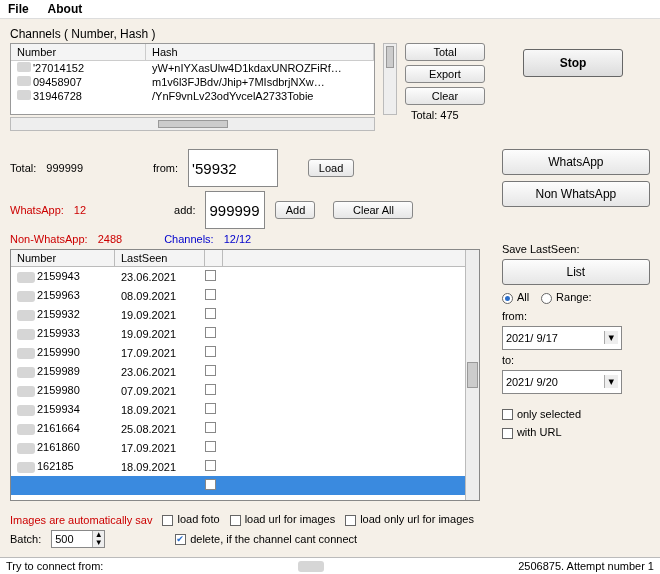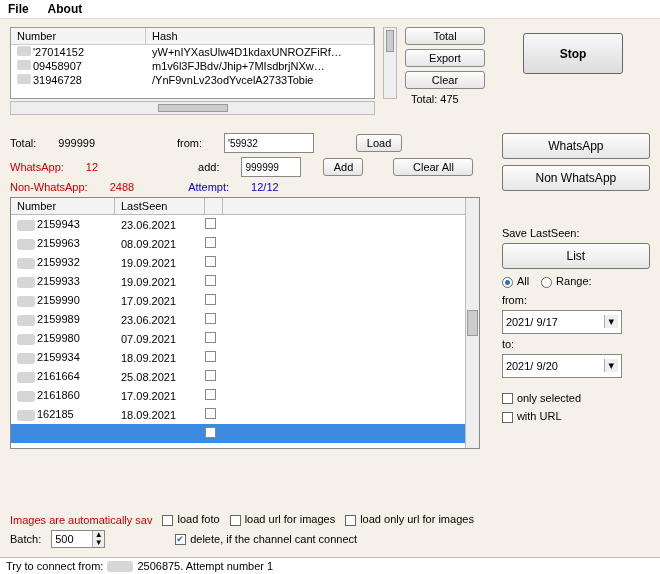--- a/index.html
+++ b/index.html
@@ -61,31 +61,31 @@
     border: 1px solid #888;
     border-radius: 3px;
     padding: 2px 8px;
     font-size: 11px;
     text-align: center;
     cursor: default;
   }
   .btn-wide { width: 80px; }
   .btn-stack { display: flex; flex-direction: column; gap: 4px; }
   .stop-btn {
-    width: 100px; height: 41px; font-weight: bold; font-size: 12px;
+    width: 100px; height: 28px; font-weight: bold; font-size: 12px;
     background: linear-gradient(#f8f8f8,#dcdcdc);
     border: 1px solid #666; border-radius: 3px;
   }
   .mid { display: flex; gap: 8px; margin-top: 18px; }
   .left-col { width: 490px; }
   .right-col { width: 150px; }
   .red { color: #c00; }
   .blue { color: #00c; }
   .input-tx {
-    background: #fff; border: 1px solid #888; padding: 9px 3px; height: 18px; font-size: 10px;
+    background: #fff; border: 1px solid #888; padding: 18px 3px; height: 18px; font-size: 15px;
   }
   .numlist {
     background: #fff; border: 1px solid #888; width: 470px; height: 252px;
     position: relative; overflow: hidden;
   }
   .nl-head { display: flex; background: #f4f4f4; border-bottom: 1px solid #bbb; font-size: 11px; }
   .nl-head div { padding: 2px 6px; border-right: 1px solid #bbb; }
   .nc-num { width: 104px; }
   .nc-seen { width: 90px; }
   .nc-chk { width: 18px; }
@@ -129,45 +129,46 @@
   .date-in .drop { background: #eee; border-left: 1px solid #aaa; width: 14px; text-align: center; }
   .bottom {
     position: absolute; left: 10px; right: 10px; bottom: 22px;
   }
   .opts-row { display: flex; gap: 10px; align-items: center; font-size: 11px; margin-bottom: 4px; }
   .chkbox.on::after { content: "✔"; font-size: 9px; color: #2a6dc9; position: relative; top: -3px; left: 0; }
   .status {
     position: absolute; left: 0; right: 0; bottom: 0;
     background: #fff; border-top: 1px solid #bbb;
     padding: 2px 6px; font-size: 11px;
-    display: flex; align-items: center; gap: 4px;
+    display: flex; align-items: center; gap: 4px; justify-content: space-between;
   }
   .status .smudge {
     display: inline-block; width: 26px; height: 11px;
     background: #d6d6d6; border-radius: 3px;
   }
   .spin {
     display: inline-flex; border: 1px solid #888; background: #fff; height: 18px;
     align-items: center;
   }
   .spin input { border: none; width: 40px; font-size: 11px; padding: 0 3px; }
   .spin .ar { width: 12px; background: #eee; border-left: 1px solid #aaa; font-size: 8px; text-align: center; line-height: 8px; }
   .total-txt { margin-left: 6px; }
-  .line2 { display: flex; align-items: center; gap: 22px; margin-bottom: 4px;}
+  .line2 { display: flex; align-items: center; gap: 10px; margin-bottom: 4px;}
 </style>
 </head>
 <body>
 
 <div class="menubar">
   <span>File</span>
   <span>About</span>
 </div>
 
 <div class="pad">
   <div class="channels-group">
+    <div class="group-label">Channels ( Number, Hash )</div>
     <div class="channels-row">
       <div>
         <div class="channels-table">
           <div class="ct-head">
             <div class="col-num">Number</div>
             <div class="col-hash">Hash</div>
           </div>
           <div class="ct-body" id="ct-body">
               <div class="ct-row">
                 <div class="col-num"><span class="smudge" style="display:inline-block;width:14px;height:10px;background:#d6d6d6;border-radius:2px;margin-right:2px"></span>'27014152</div>
@@ -215,21 +216,21 @@
         <span class="red">WhatsApp:</span>
         <span class="red">12</span>
         <span style="margin-left:78px">add:</span>
         <input class="input-tx" style="width: 60px;" value="999999">
         <div class="btn" style="width:40px">Add</div>
         <div class="btn" style="width:80px;margin-left:8px">Clear All</div>
       </div>
       <div class="line2">
         <span class="red">Non-WhatsApp:</span>
         <span class="red">2488</span>
-        <span class="blue" style="margin-left:32px">Attempt:</span>
+        <span class="blue" style="margin-left:32px">Channels:</span>
         <span class="blue">12/12</span>
       </div>
 
       <div class="numlist">
         <div class="nl-head">
           <div class="nc-num">Number</div>
           <div class="nc-seen">LastSeen</div>
           <div class="nc-chk"></div>
         </div>
         <div class="nl-body" id="nl-body">

